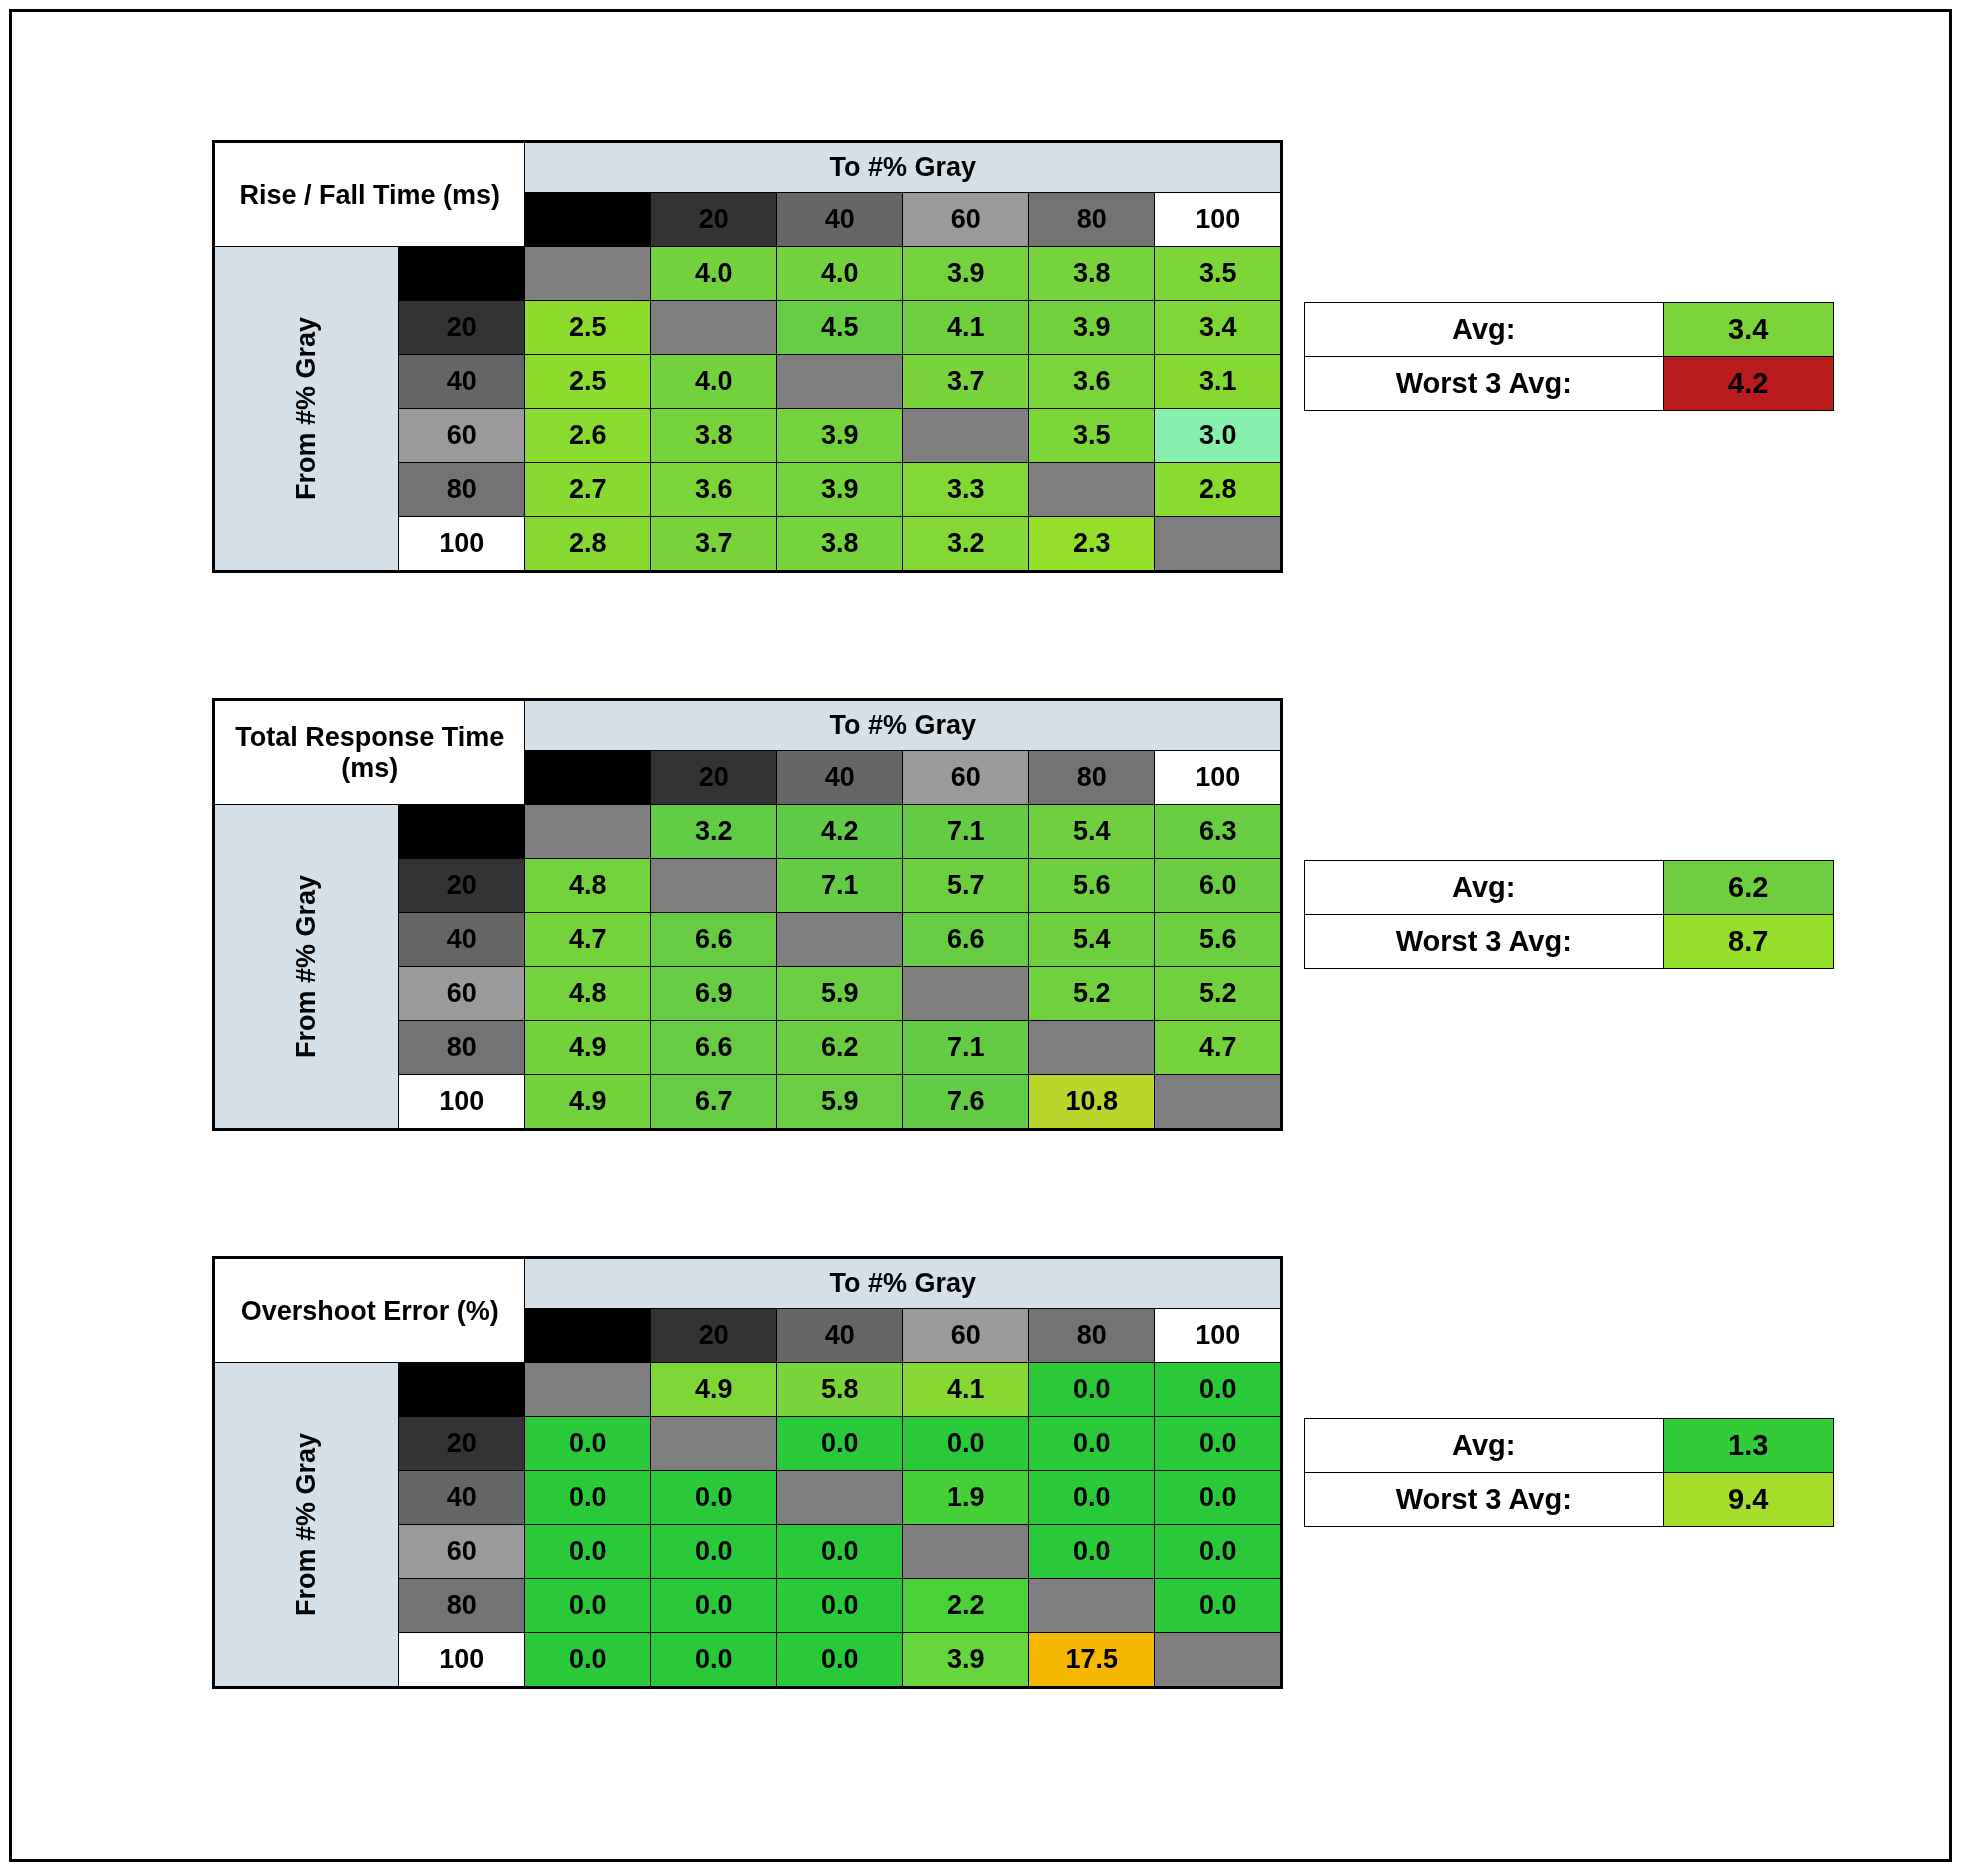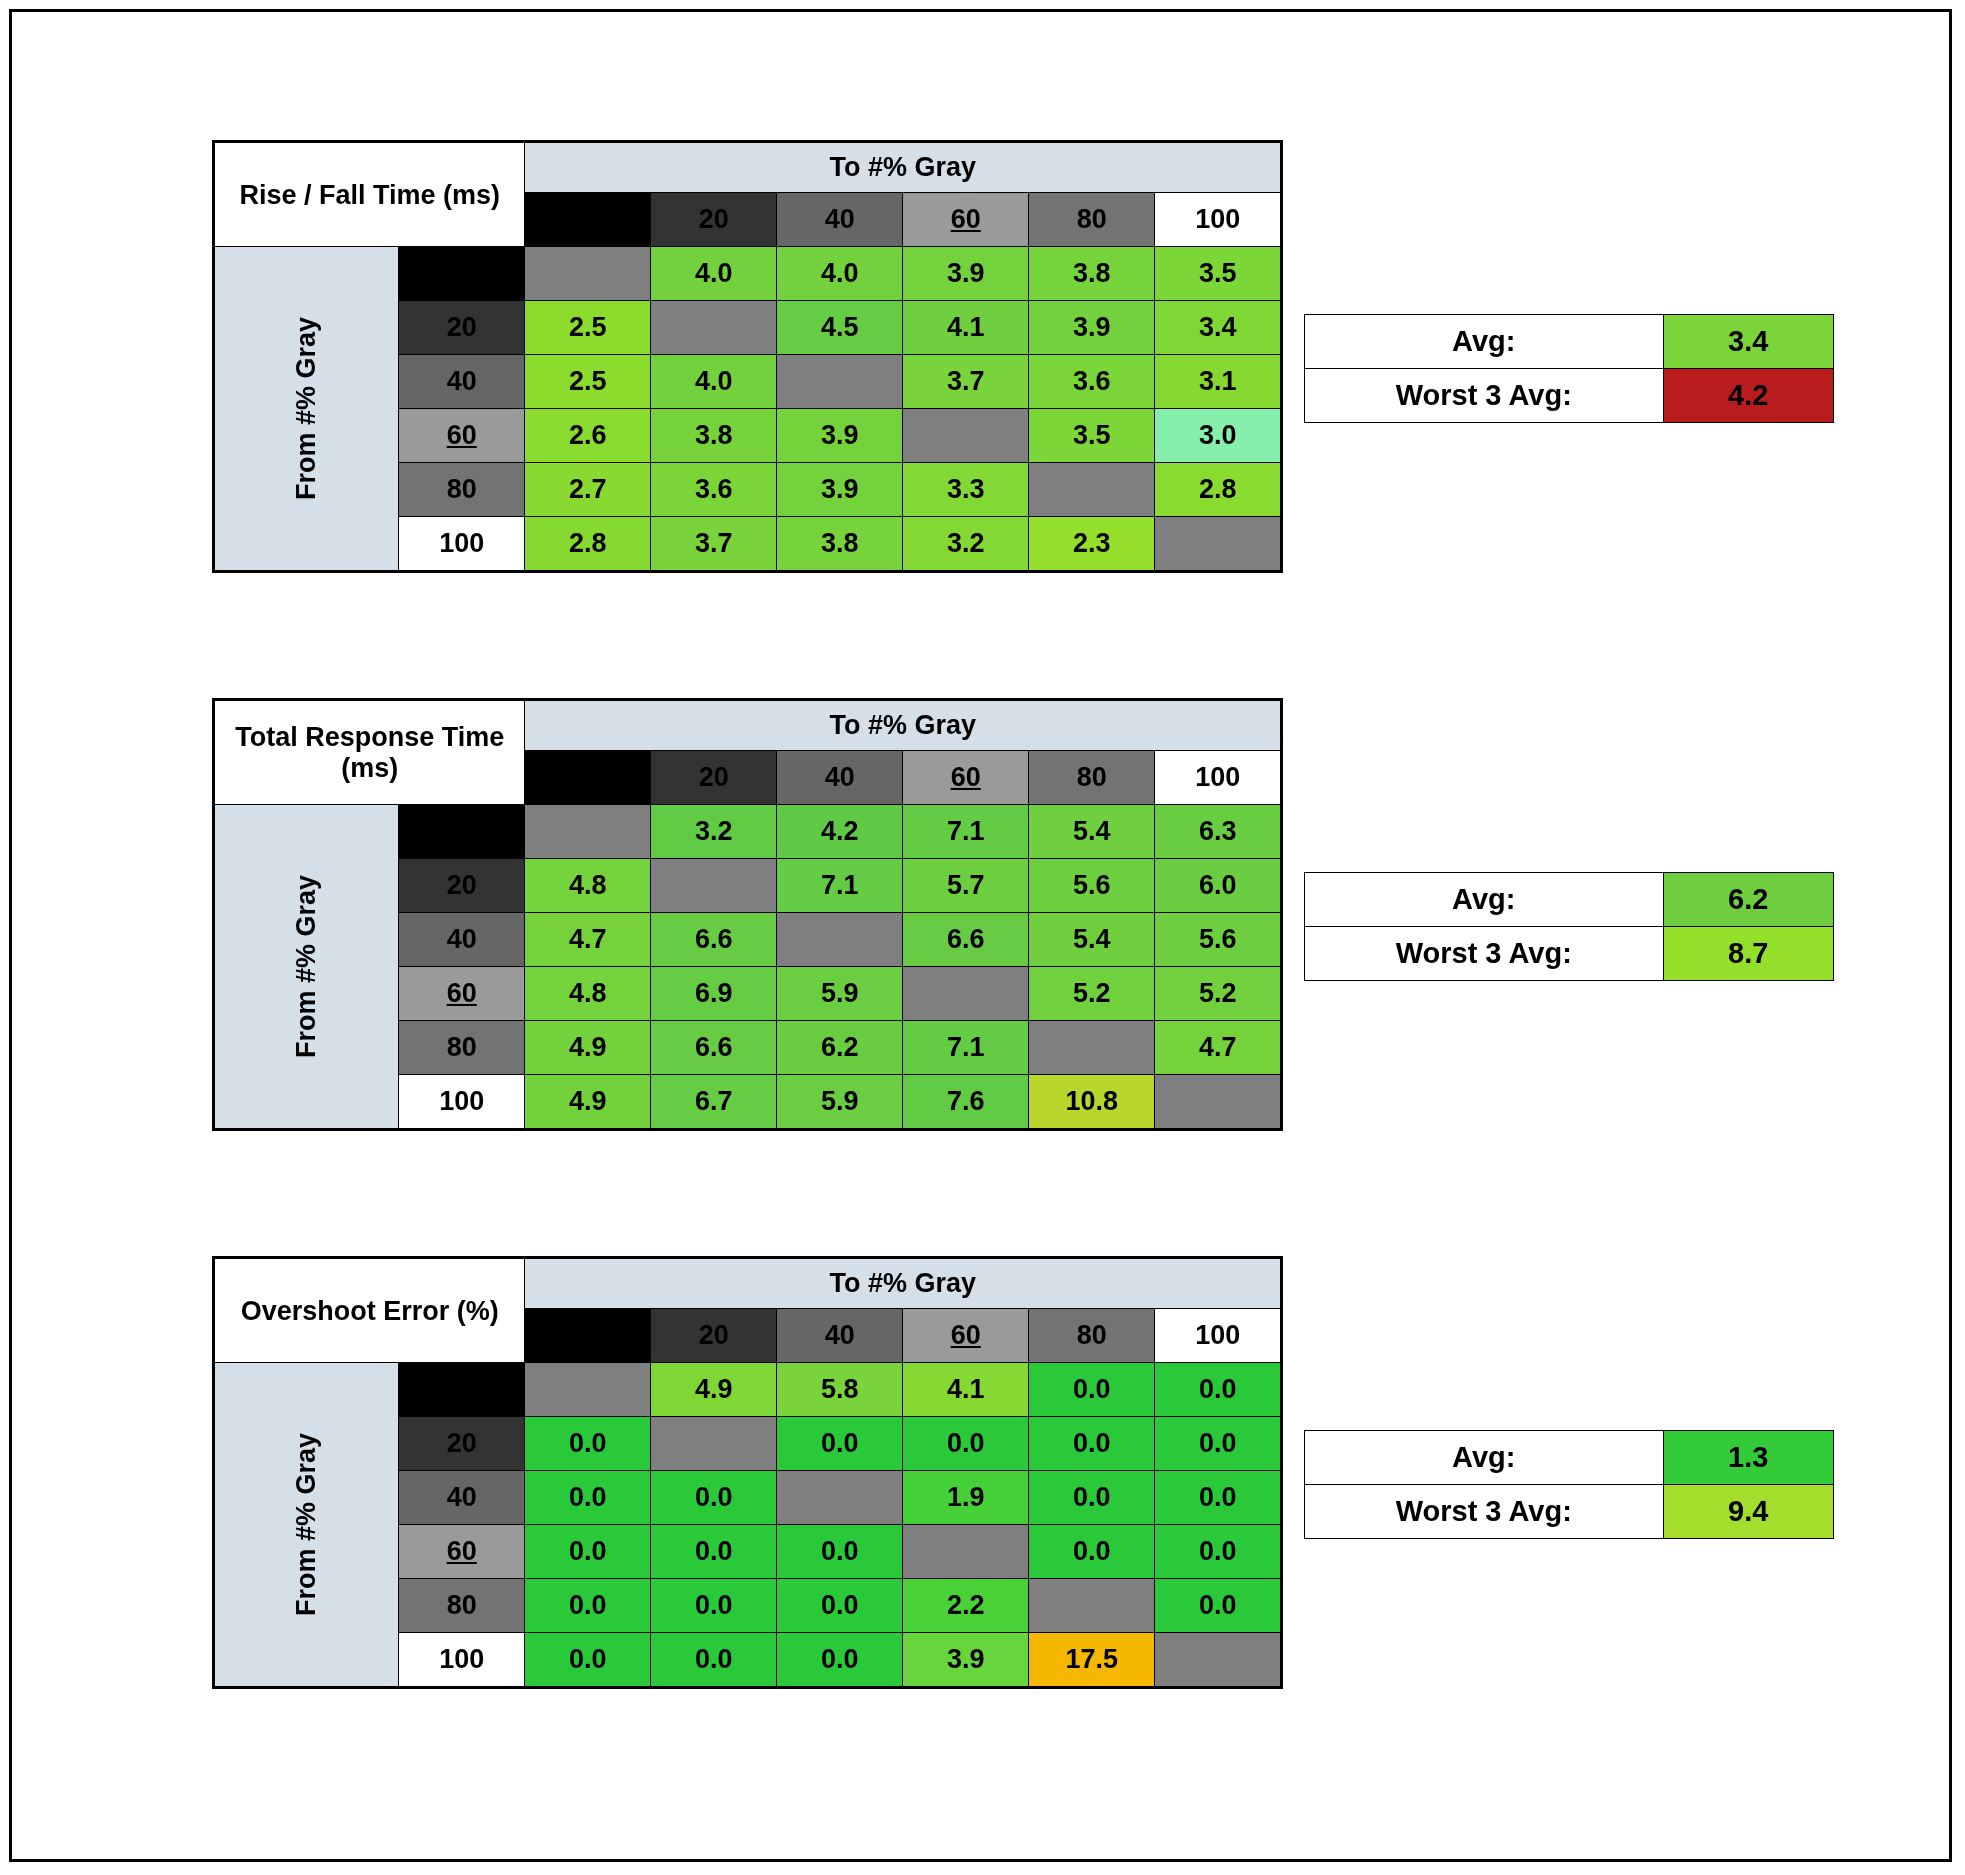--- a/index.html
+++ b/index.html
@@ -67,21 +67,21 @@
   }
   .gray-h {
     height: 53px;
     width: 125px;
     font-size: 29px;
     font-weight: bold;
   }
   .g0   { background: #000000; color: #ffffff; }
   .g20  { background: #333333; color: #ffffff; }
   .g40  { background: #666666; color: #ffffff; }
-  .g60  { background: #9a9a9a; color: #000000; text-decoration: underline; }
+  .g60  { background: #9a9a9a; color: #000000; }
   .g80  { background: #737373; color: #000000; }
   .g100 { background: #ffffff; color: #000000; }
 
   .from-label {
     background: #d4dfe8;
     width: 61px;
     font-size: 29px;
     font-weight: bold;
     position: relative;
   }
@@ -102,21 +102,21 @@
     font-size: 29px;
     font-weight: bold;
   }
   td.diag {
     background: #7f7f7f;
   }
 
   
   .summary {
     margin-left: 20.5px;
-    margin-top: 12px;
+    margin-top: 0;
     border-collapse: collapse;
     table-layout: fixed;
   }
   .summary td {
     border: 1.5px solid #000000;
     height: 53px;
     font-size: 29px;
     font-weight: bold;
     text-align: center;
     vertical-align: middle;

